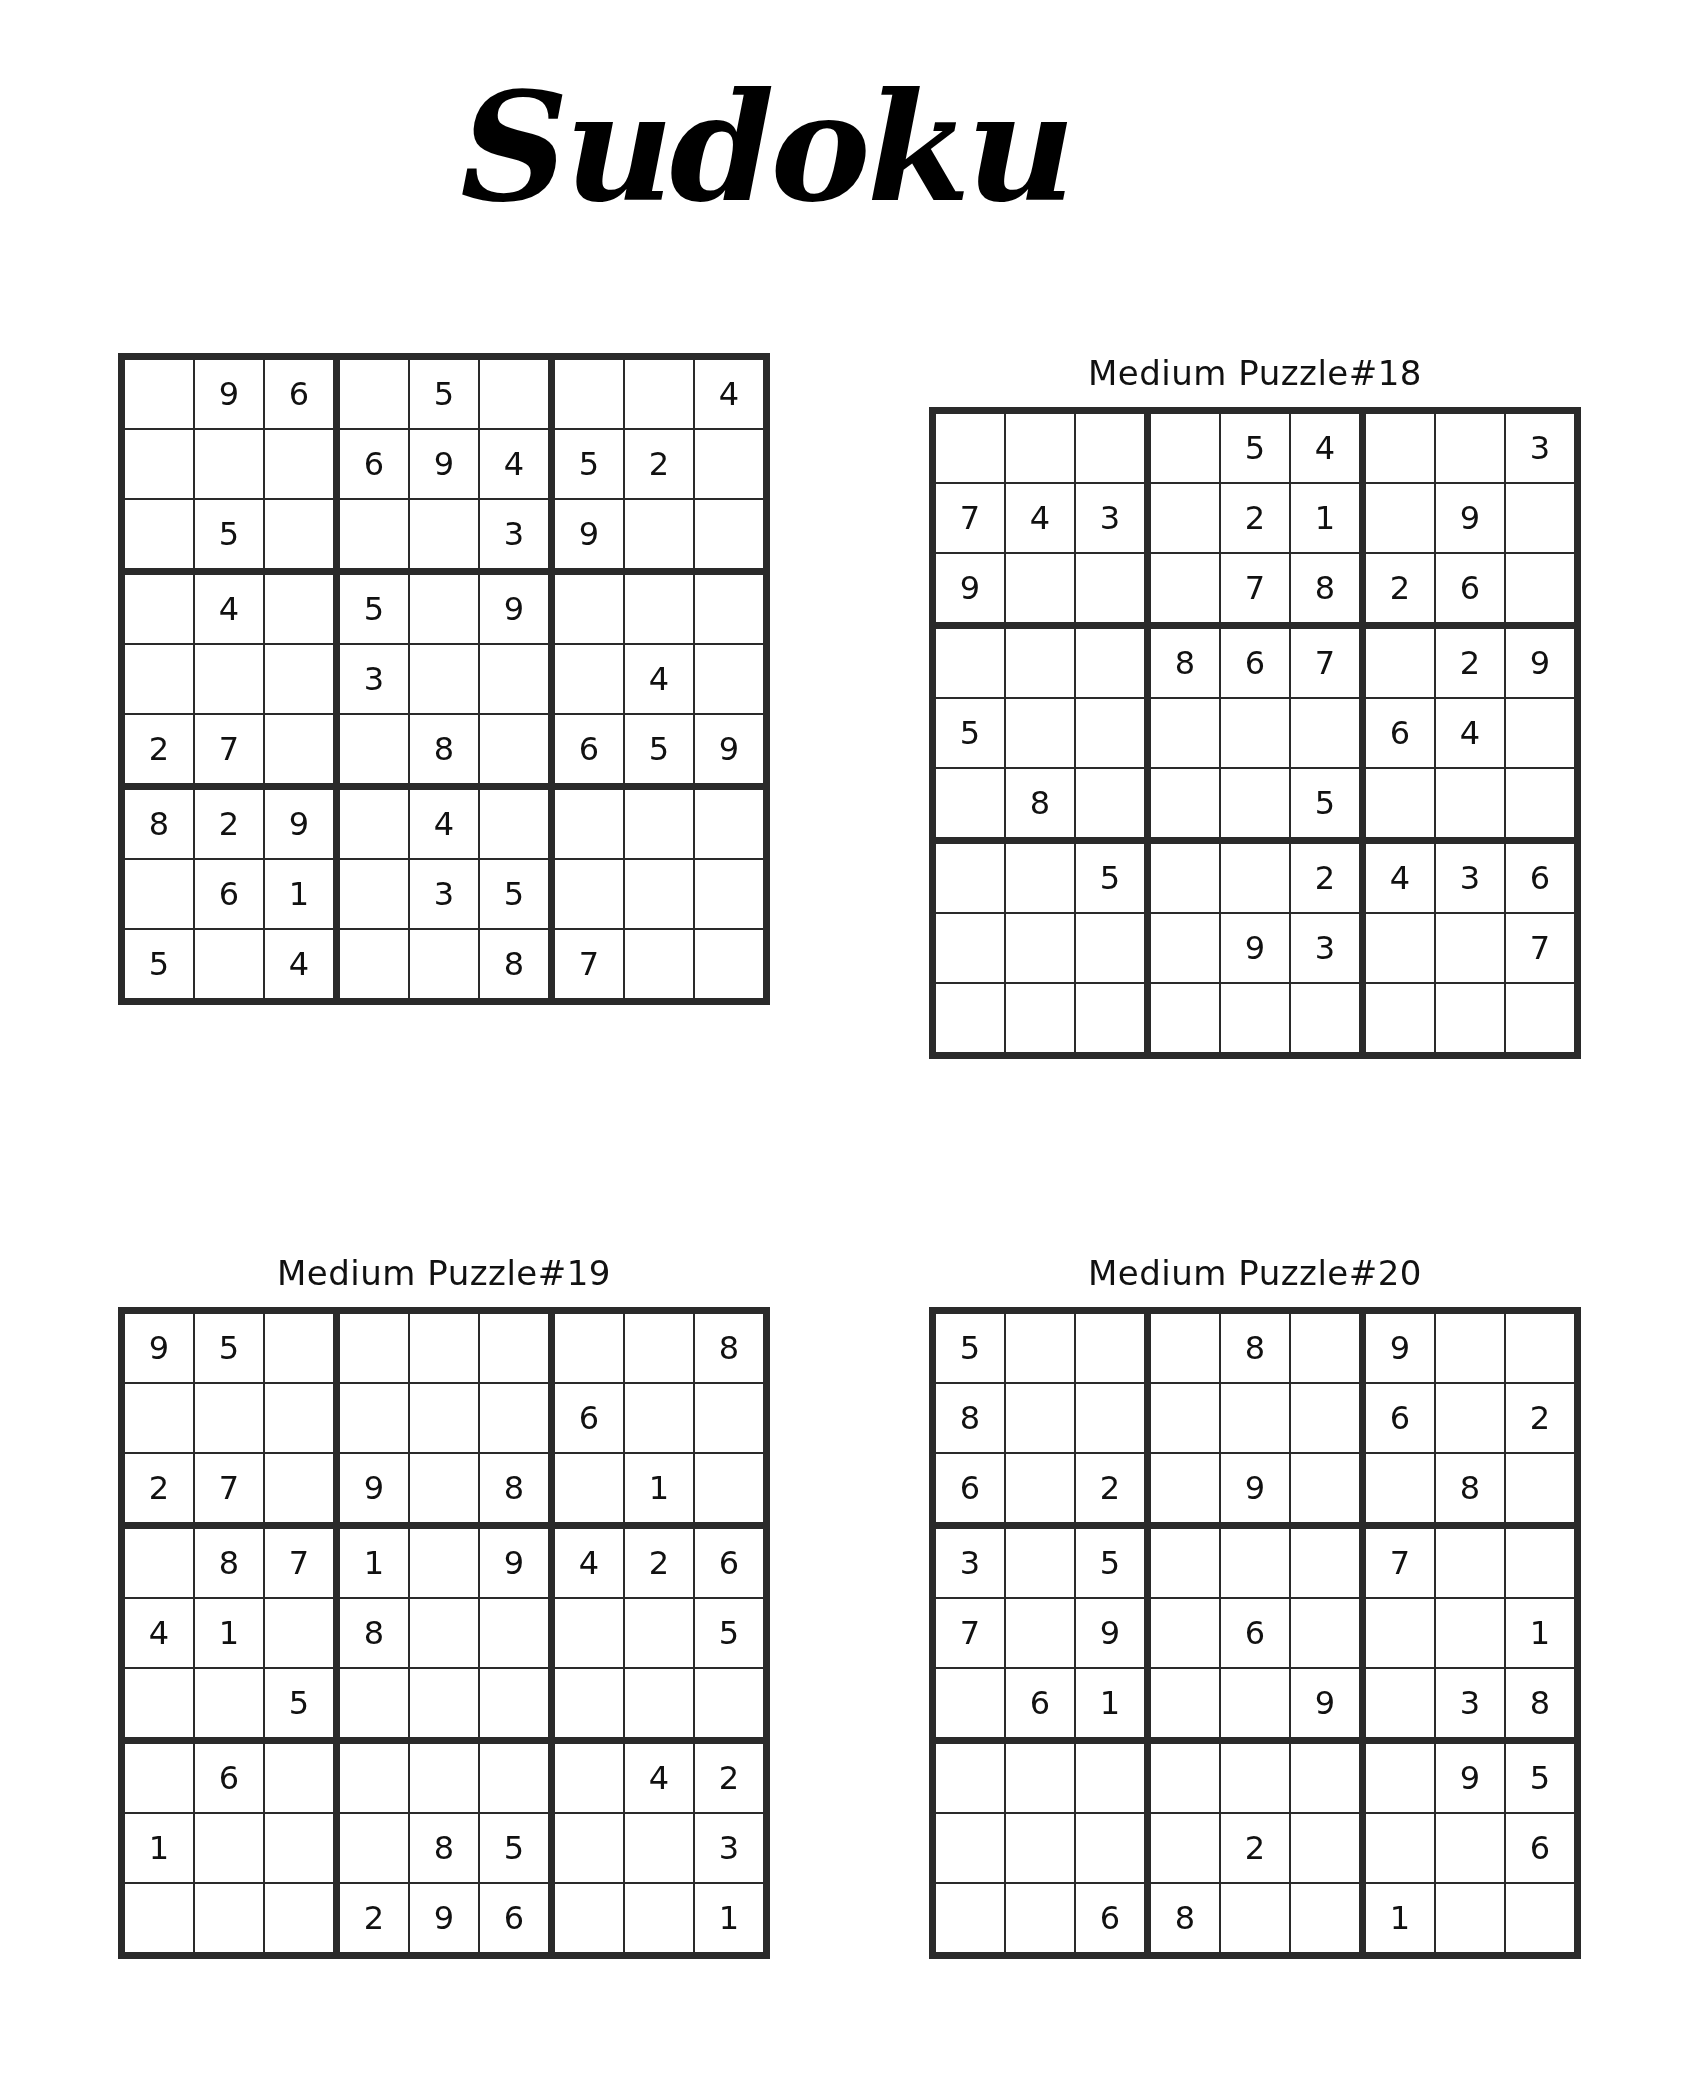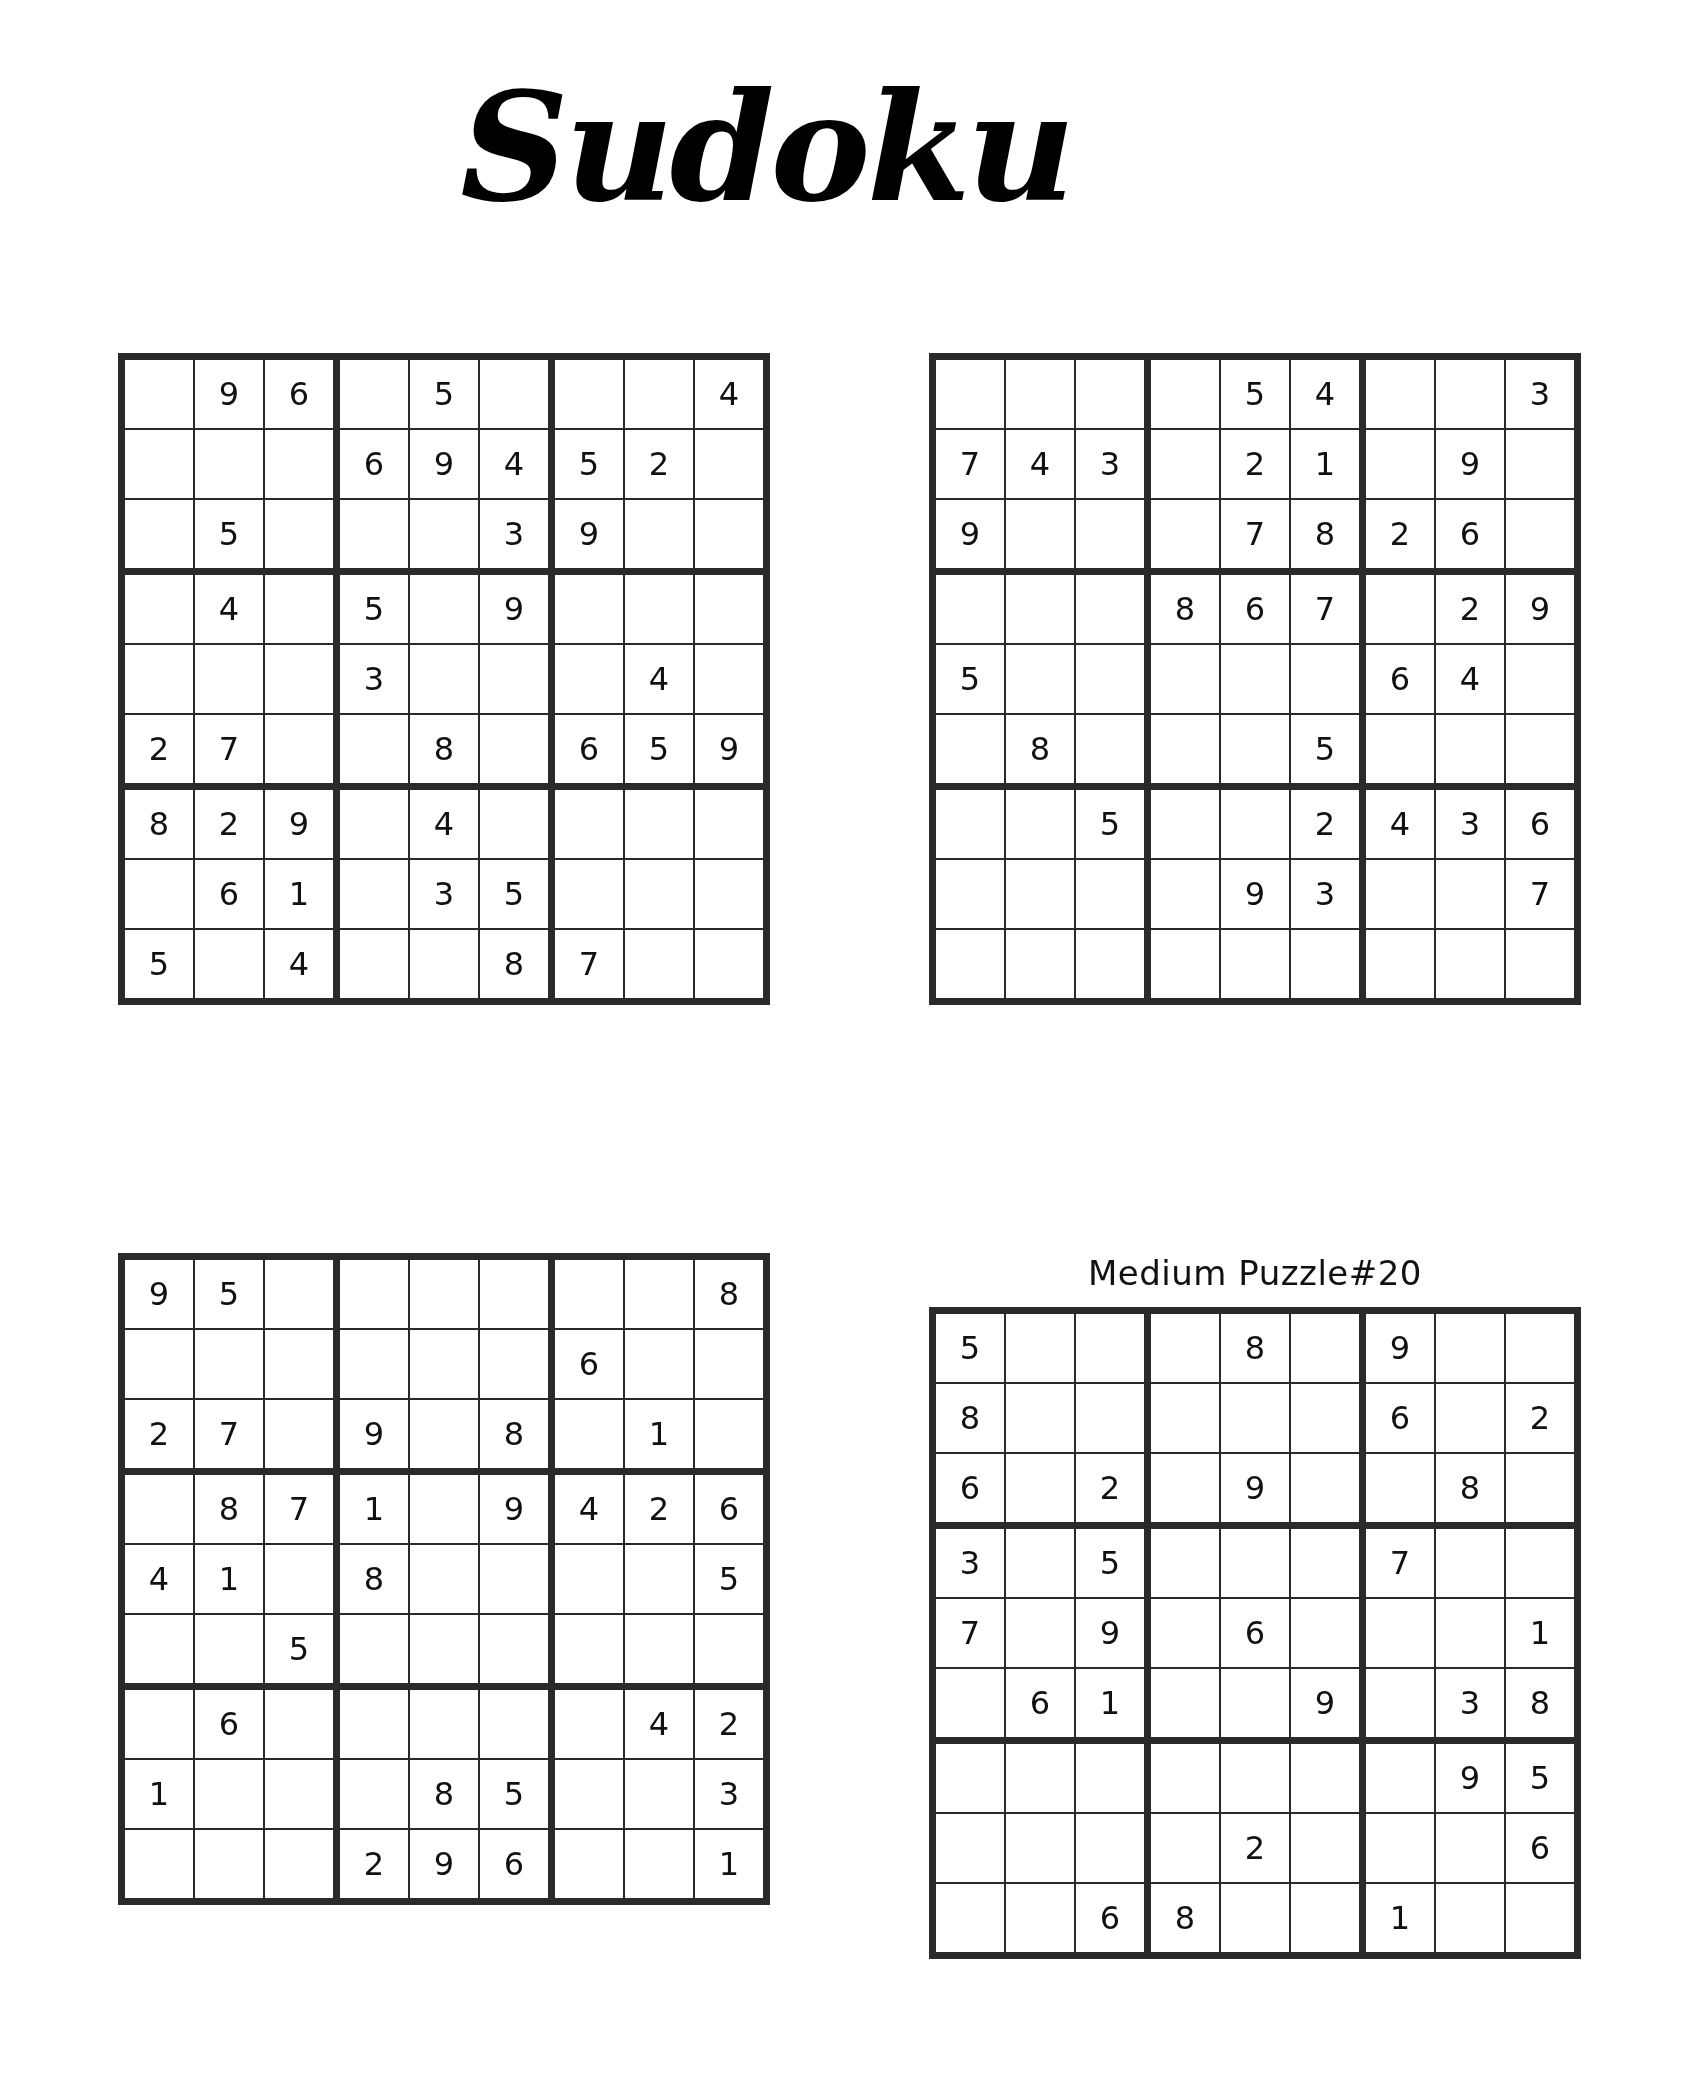--- a/index.html
+++ b/index.html
@@ -138,20 +138,21 @@
         <div class="cell"></div>
         <div class="cell"></div>
         <div class="cell">7</div>
         <div class="cell"></div>
         <div class="cell"></div>
       </div>
     </div>
 </div>
 
 <div class="puzzle" id="p18">
+  <div class="puzzle-label">Medium Puzzle#18</div>
   <div class="grid">
       <div class="box">
         <div class="cell"></div>
         <div class="cell"></div>
         <div class="cell"></div>
         <div class="cell">7</div>
         <div class="cell">4</div>
         <div class="cell">3</div>
         <div class="cell">9</div>
         <div class="cell"></div>
@@ -242,20 +243,21 @@
         <div class="cell"></div>
         <div class="cell">7</div>
         <div class="cell"></div>
         <div class="cell"></div>
         <div class="cell"></div>
       </div>
     </div>
 </div>
 
 <div class="puzzle" id="p19">
+  <div class="puzzle-label">Medium Puzzle#19</div>
   <div class="grid">
       <div class="box">
         <div class="cell">9</div>
         <div class="cell">5</div>
         <div class="cell"></div>
         <div class="cell"></div>
         <div class="cell"></div>
         <div class="cell"></div>
         <div class="cell">2</div>
         <div class="cell">7</div>

